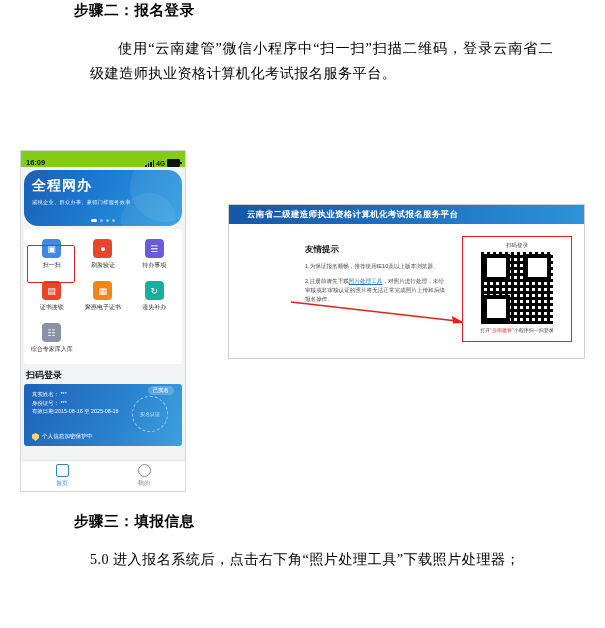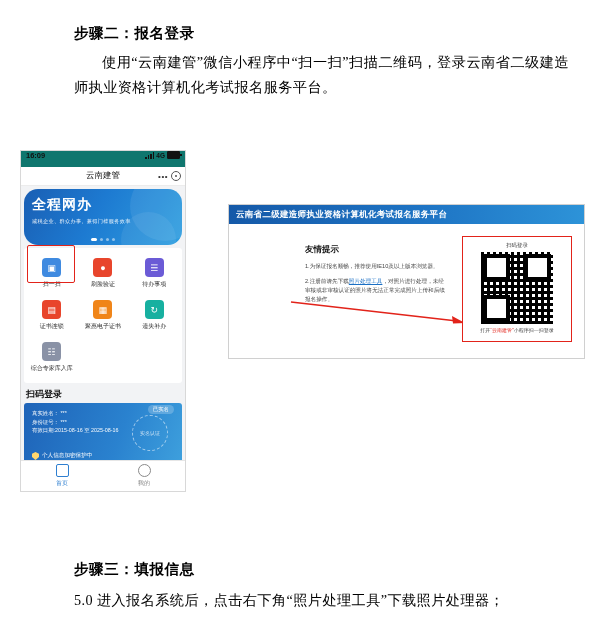--- a/index.html
+++ b/index.html
@@ -18,65 +18,65 @@
   .page {
     position: relative;
     width: 605px;
     height: 628px;
   }
   
   .doc-text {
     position: absolute;
     left: 74px;
     right: 36px;
-    top: 24px;
+    top: 1px;
   }
   .heading {
     font-family: "Liberation Serif", serif;
     font-weight: bold;
     font-size: 14.5px;
     letter-spacing: 0.6px;
     margin: 0 0 7px 0;
     color: #000;
   }
   .para {
     font-size: 14.2px;
     line-height: 25px;
     letter-spacing: 0.4px;
-    margin: 0;
+    margin: 16px;
     text-align: justify;
   }
   .indent {
     text-indent: 28px;
   }
   .doc-bottom {
     position: absolute;
     left: 74px;
     right: 36px;
     top: 512px;
   }
-  .doc-bottom .heading { margin-bottom: 9px; margin-top: 48px; }
+  .doc-bottom .heading { margin-bottom: 9px; }
 
   
   .phone {
     position: absolute;
     left: 20px;
     top: 150px;
     width: 164px;
     height: 340px;
     background: #f2f3f5;
     border: 1px solid #d8d8d8;
     font-family: "Liberation Sans", sans-serif;
     overflow: hidden;
   }
   .status-bar {
     height: 16px;
-    background: #0f766e;
-    display: flex;
-    align-items: flex-start;
+    background: #84cc16;
+    display: flex;
+    align-items: flex-end;
     justify-content: space-between;
     padding: 0 5px;
     font-size: 7.5px;
     color: #111;
     font-weight: bold;
   }
   .status-right {
     display: flex;
     align-items: center;
     gap: 2px;
@@ -274,21 +274,21 @@
     border: 1px solid #d0d0d0;
     font-family: "Liberation Sans", sans-serif;
     overflow: hidden;
   }
   .web-header {
     height: 19px;
     background: linear-gradient(90deg, #1559a8 0%, #1e74c4 55%, #2d93d8 100%);
     color: #fff;
     display: flex;
     align-items: center;
-    padding-left: 7px;
+    padding-left: 18px;
     font-size: 8.5px;
     font-weight: bold;
     letter-spacing: 0.3px;
   }
   .web-body { position: relative; height: 113px; }
   .tips {
     position: absolute;
     left: 76px;
     top: 20px;
     width: 140px;
@@ -367,27 +367,20 @@
             <i></i>
             <i></i>
             <i></i>
             <i></i>
           </span>
         <span>4G</span>
         <span class="batt"></span>
       </span>
     </div>
 
-    <div class="nav-bar">
-      <span>云南建管</span>
-      <span class="nav-actions">
-        <span class="dots">•••</span>
-        <span class="circ-dot"></span>
-      </span>
-    </div>
 
     <div class="banner">
       <div class="banner-title">全程网办</div>
       <div class="banner-sub">减税企业、群众办事、兼得门槛服务效率</div>
       <div class="banner-dots">
         <span class="active"></span>
           <span></span>
           <span></span>
           <span></span>
       </div>

